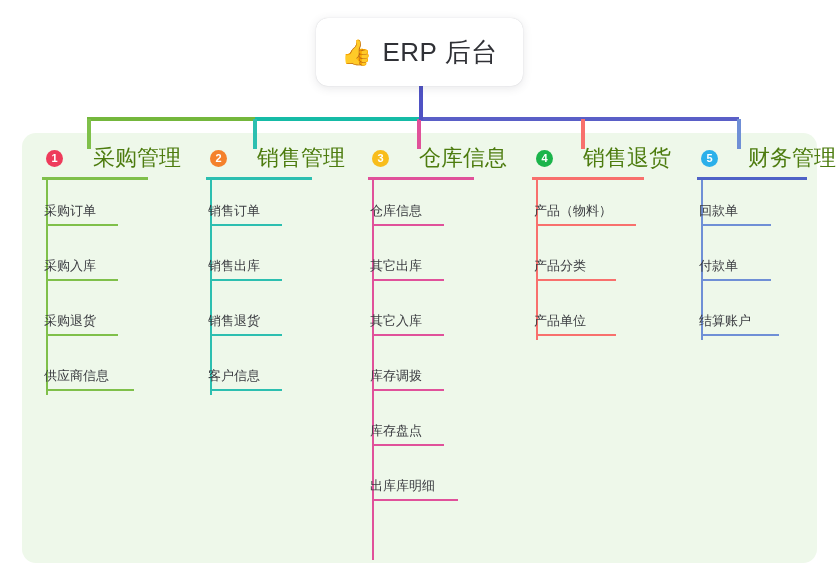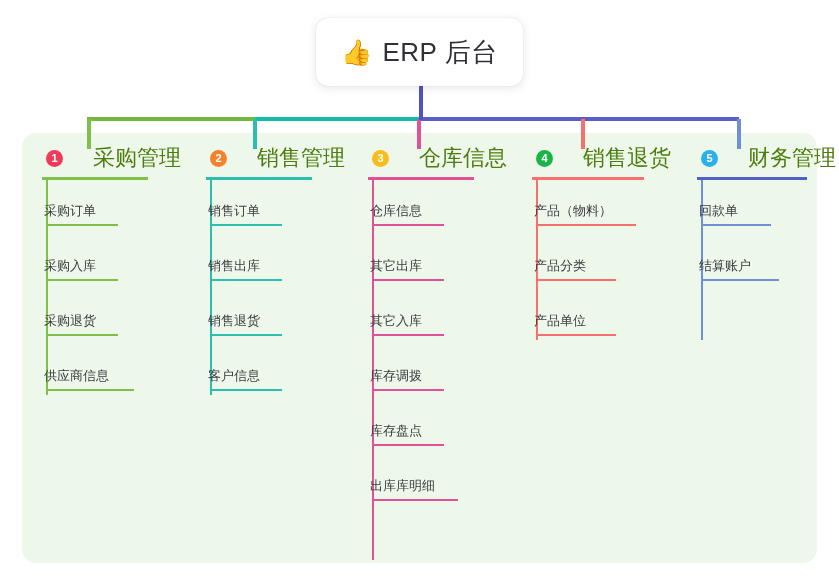--- a/index.html
+++ b/index.html
@@ -224,20 +224,24 @@
           <span class="col-title">财务管理</span>
         </div>
         <div class="col-rule" style="width: 110px; background: rgb(79, 98, 198);"></div>
         <div style="position: relative; text-align: center;">
           <div class="spine" style="left: 4px; top: 0px; height: 160px; background: rgb(111, 143, 214);"></div>
           <div class="leaf">
             <span class="leaf-text">回款单</span>
             <div class="leaf-rule" style="width: 70px; background: rgb(111, 143, 214);"></div>
           </div>
           <div class="leaf">
+            <span class="leaf-text">付款单</span>
+            <div class="leaf-rule" style="width: 70px; background: rgb(111, 143, 214);"></div>
+          </div>
+          <div class="leaf">
             <span class="leaf-text">结算账户</span>
             <div class="leaf-rule" style="width: 78px; background: rgb(111, 143, 214);"></div>
           </div>
         </div>
       </div>
     </div>
 
 </div>
 
 </body></html>

